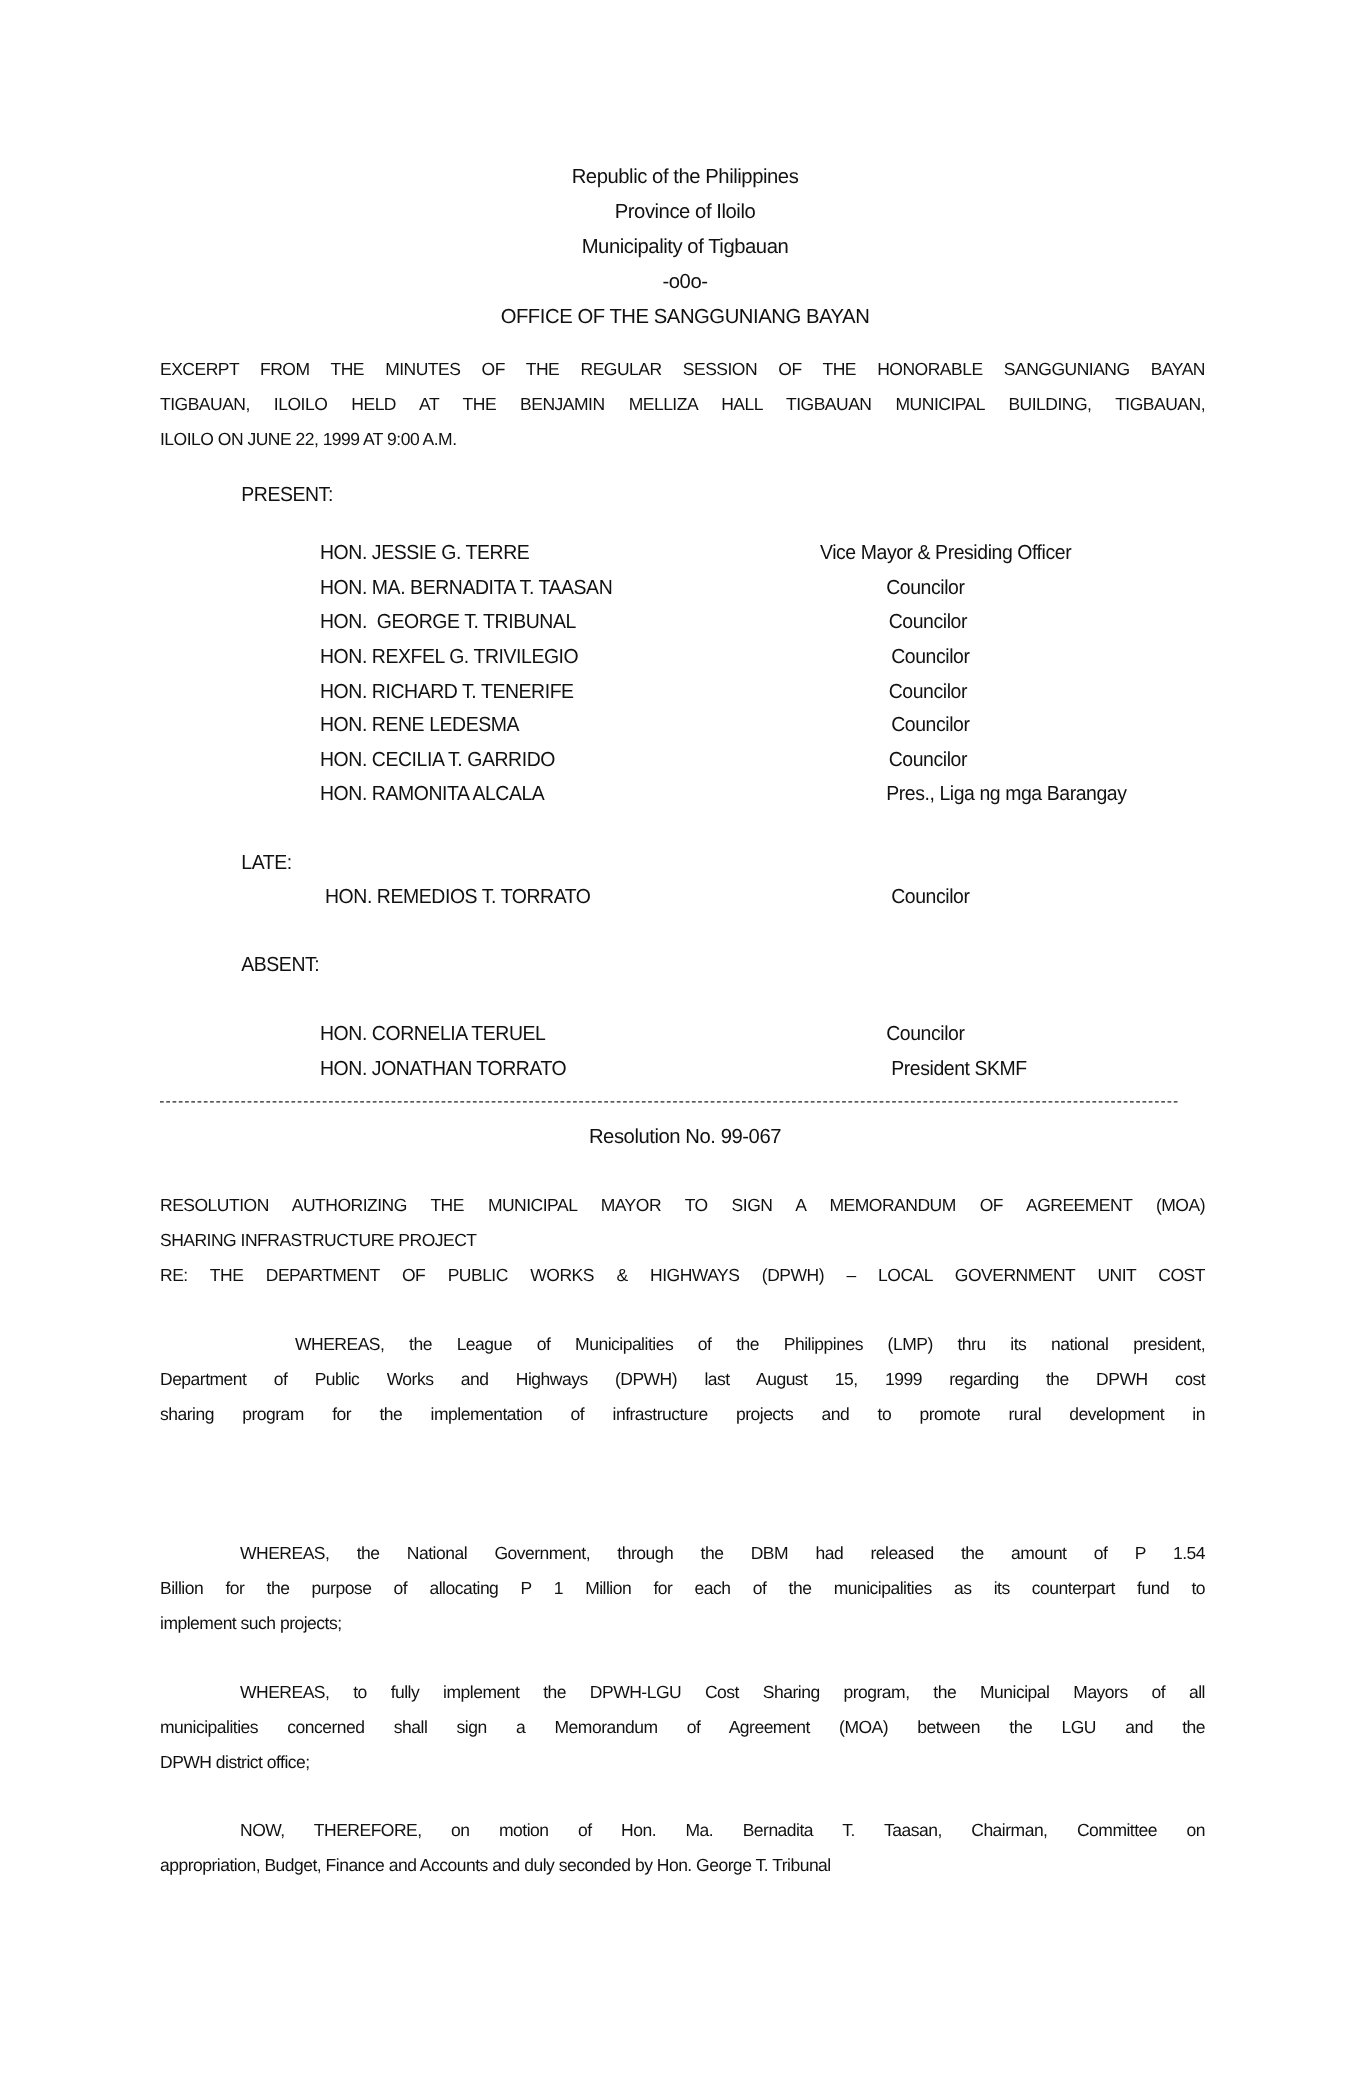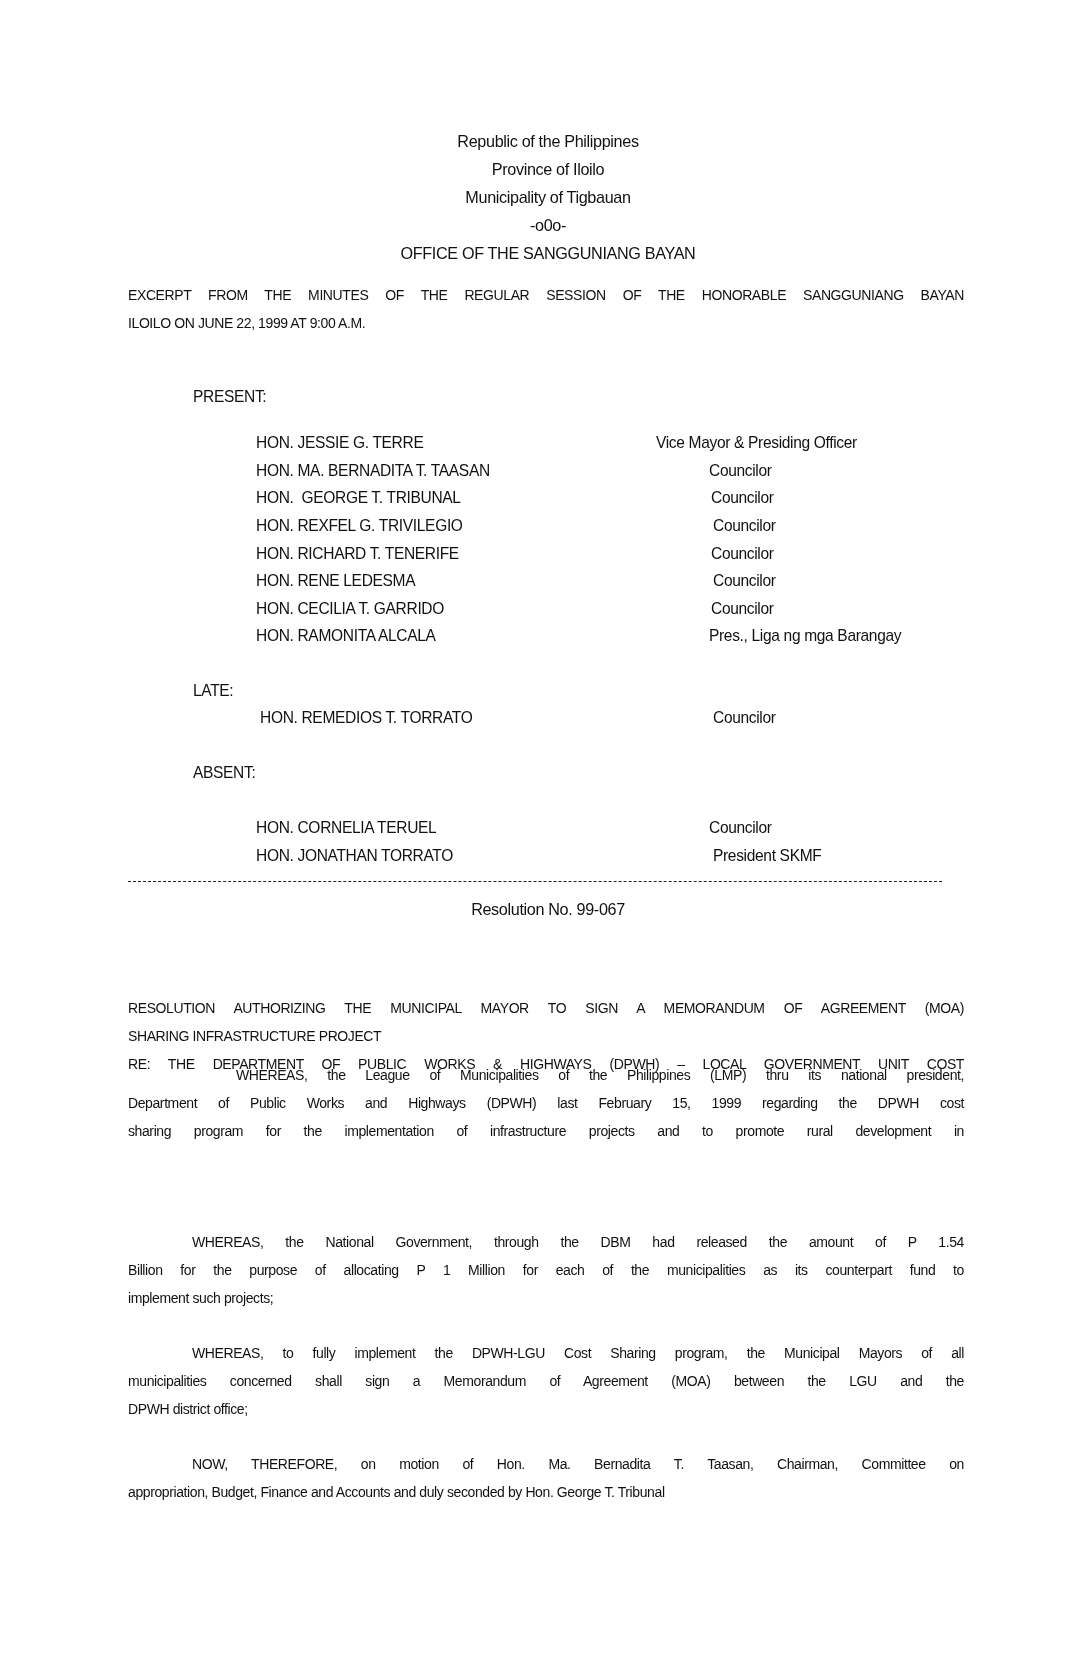--- a/index.html
+++ b/index.html
@@ -32,20 +32,21 @@
   <div>
     <div class="c" style="top:131px">Republic of the Philippines</div>
     <div class="c" style="top:159px">Province of Iloilo</div>
     <div class="c" style="top:187px">Municipality of Tigbauan</div>
     <div class="c" style="top:215px">-o0o-</div>
     <div class="c" style="top:243px">OFFICE OF THE SANGGUNIANG BAYAN</div>
   </div>
 
   <div class="just" style="top:282px">
     <span class="jl">EXCERPT FROM THE MINUTES OF THE REGULAR SESSION OF THE HONORABLE SANGGUNIANG BAYAN</span>
+    <span class="jl">TIGBAUAN, ILOILO HELD AT THE BENJAMIN MELLIZA HALL TIGBAUAN MUNICIPAL BUILDING, TIGBAUAN,</span>
     <span class="jl last">ILOILO  ON JUNE 22, 1999 AT 9:00 A.M.</span>
   </div>
 
   <div>
     <div class="t" style="left:193px;top:386px">PRESENT:</div>
 
     <div>
       <div class="t" style="left:256px;top:432px">HON. JESSIE G. TERRE</div>
       <div class="t" style="left:656px;top:432px">Vice Mayor &amp; Presiding Officer</div>
     </div>
@@ -96,29 +97,29 @@
     <div>
       <div class="t" style="left:256px;top:845px">HON. JONATHAN TORRATO</div>
       <div class="t" style="left:713px;top:845px">President SKMF</div>
     </div>
   </div>
 
   <div class="dash"></div>
 
   <div class="c" style="top:899px">Resolution No. 99-067</div>
 
-  <div class="just" style="top:995px">
+  <div class="just" style="top:951px">
     <span class="jl">RESOLUTION AUTHORIZING THE MUNICIPAL MAYOR TO SIGN A MEMORANDUM OF AGREEMENT (MOA)</span>
     <span class="jl last">SHARING INFRASTRUCTURE PROJECT</span>
     <span class="jl">RE: THE DEPARTMENT OF PUBLIC WORKS &amp; HIGHWAYS (DPWH) – LOCAL GOVERNMENT UNIT COST</span>
   </div>
 
   <div class="just" style="top:1062px">
     <span class="jl" style="white-space: normal;"><span class="ind"></span><span style="display: inline; margin-left: 44px;">WHEREAS, the League of Municipalities of the Philippines (LMP) thru its national president,</span></span>
-    <span class="jl">Department of Public Works and Highways (DPWH) last February 15, 1999 regarding the DPWH cost</span>
+    <span class="jl">Department of Public Works and Highways (DPWH) last August 15, 1999 regarding the DPWH cost</span>
     <span class="jl">sharing program for the implementation of infrastructure projects and to promote rural development in</span>
   </div>
 
   <div class="just" style="top:1229px">
     <span class="jl" style="white-space: normal;"><span class="ind"></span><span style="display: inline;">WHEREAS, the National Government, through the DBM had released the amount of P 1.54</span></span>
     <span class="jl">Billion for the purpose of allocating P 1 Million for each of the municipalities as its counterpart fund to</span>
     <span class="jl last">implement such projects;</span>
   </div>
 
   <div class="just" style="top:1340px">

